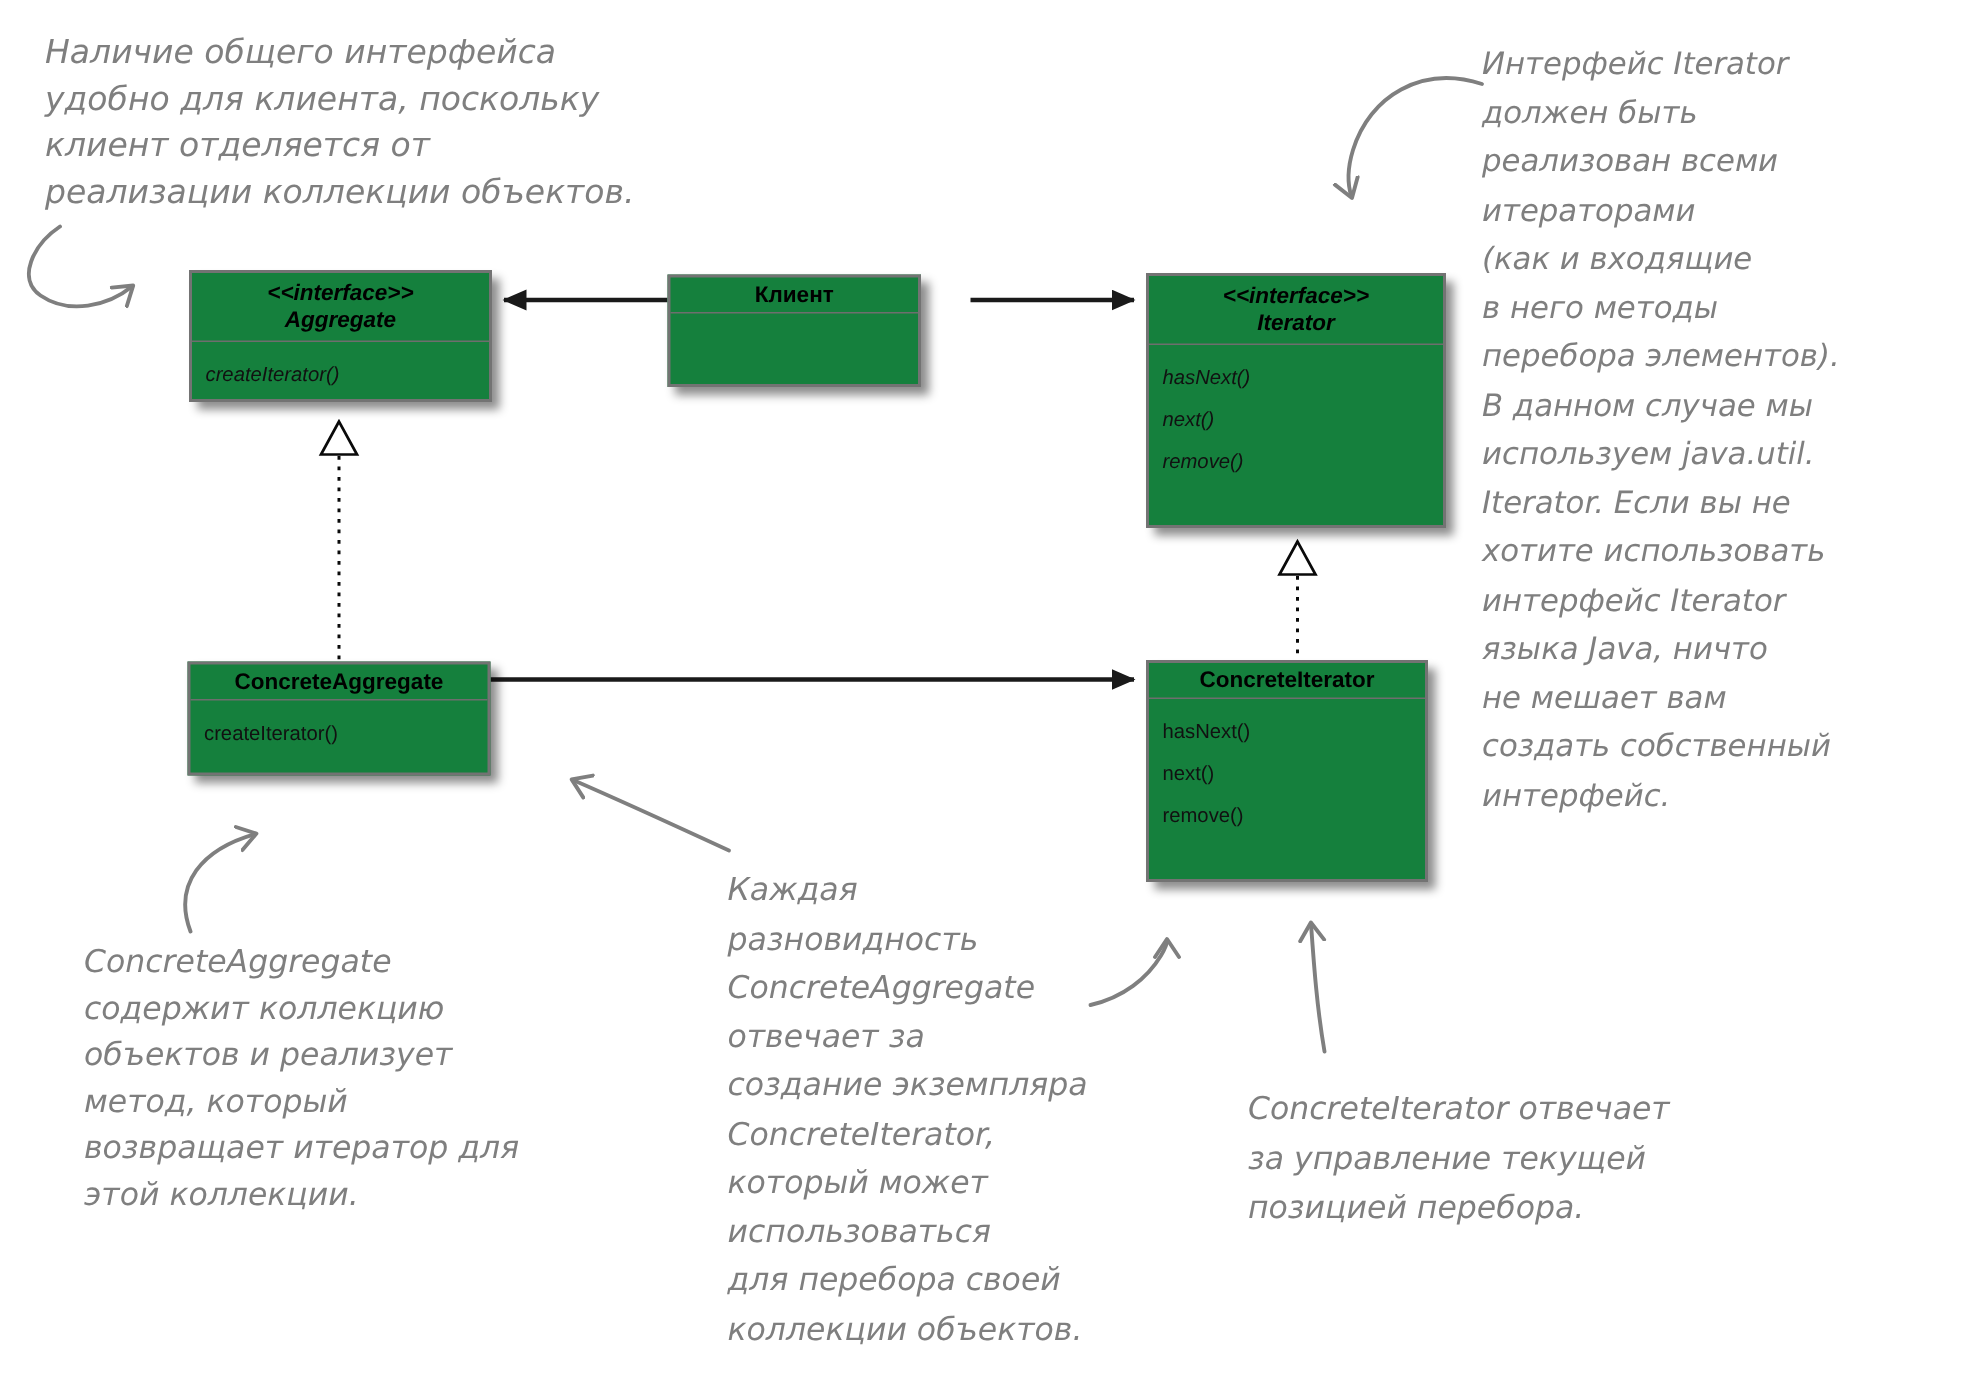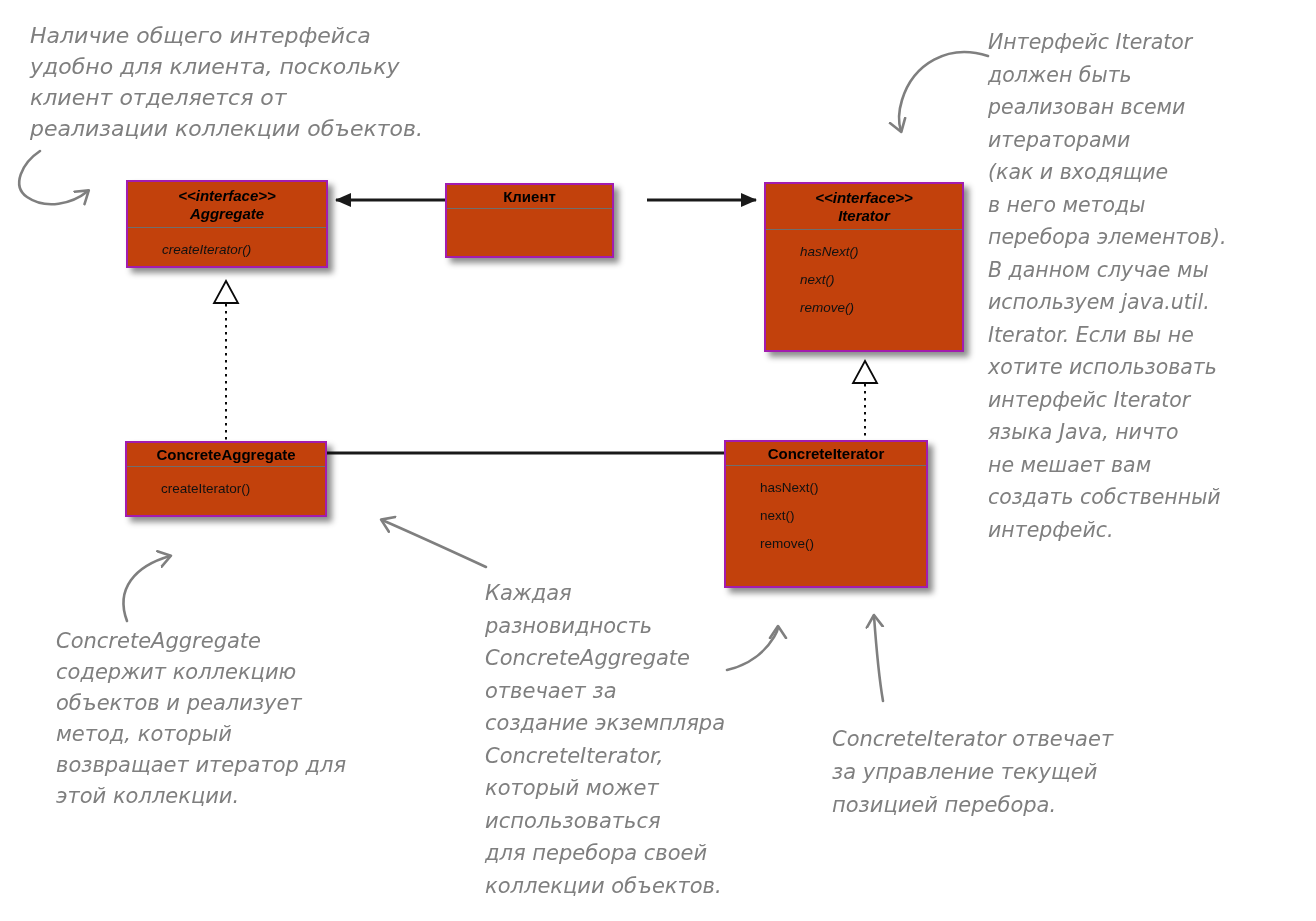--- a/index.html
+++ b/index.html
@@ -4,28 +4,28 @@
 <style>
   html,body{margin:0;padding:0;background:#fff;}
   .canvas{
     position:relative;width:1316px;height:921px;background:#ffffff;
     font-family:"Liberation Sans",sans-serif;overflow:hidden;
   }
   svg.overlay{position:absolute;left:0;top:0;z-index:1;}
 
   
   .uml-box{
-    position:absolute;z-index:2;background:#c2410c;
-    border:2px solid #a21caf;box-sizing:border-box;
+    position:absolute;z-index:2;background:#15803d;
+    border:2px solid #737373;box-sizing:border-box;
     box-shadow:5px 5px 6px rgba(0,0,0,0.45);
   }
   .uml-header{text-align:center;font-weight:bold;font-size:15px;line-height:18px;padding-top:5px;}
   .iface .uml-header{font-style:italic;}
   .uml-divider{border-top:1.5px solid #6e6e6e;margin-top:4px;}
-  .uml-methods{padding-top:7px;margin-left:25px;}
+  .uml-methods{padding-top:7px;}
   .uml-method{height:28px;display:flex;align-items:center;padding-left:9px;font-size:13.5px;color:#111;}
   .iface .uml-method{font-style:italic;}
 
   
   .note{
     position:absolute;z-index:2;color:#7f7f7f;
     font-family:"DejaVu Sans",sans-serif;font-style:italic;
     white-space:nowrap;
   }
   .note div{white-space:nowrap;font-style:italic;}
@@ -101,21 +101,21 @@
   <div class="uml-box" style="left:125px;top:441px;width:202px;height:76px">
     <div class="uml-header" style="padding-top:3px;">
       <div>ConcreteAggregate</div>
     </div>
     <div class="uml-divider" style="margin-top:2px;"></div>
     <div class="uml-methods">
       <div class="uml-method">createIterator()</div>
     </div>
   </div>
 
-  <div class="uml-box" style="left:724px;top:440px;width:204px;height:148px">
+  <div class="uml-box" style="left:764px;top:440px;width:188px;height:148px">
     <div class="uml-header" style="padding-top:3px;">
       <div>ConcreteIterator</div>
     </div>
     <div class="uml-divider" style="margin-top:2px;"></div>
     <div class="uml-methods">
       <div class="uml-method">hasNext()</div>
       <div class="uml-method">next()</div>
       <div class="uml-method">remove()</div>
     </div>
   </div>

